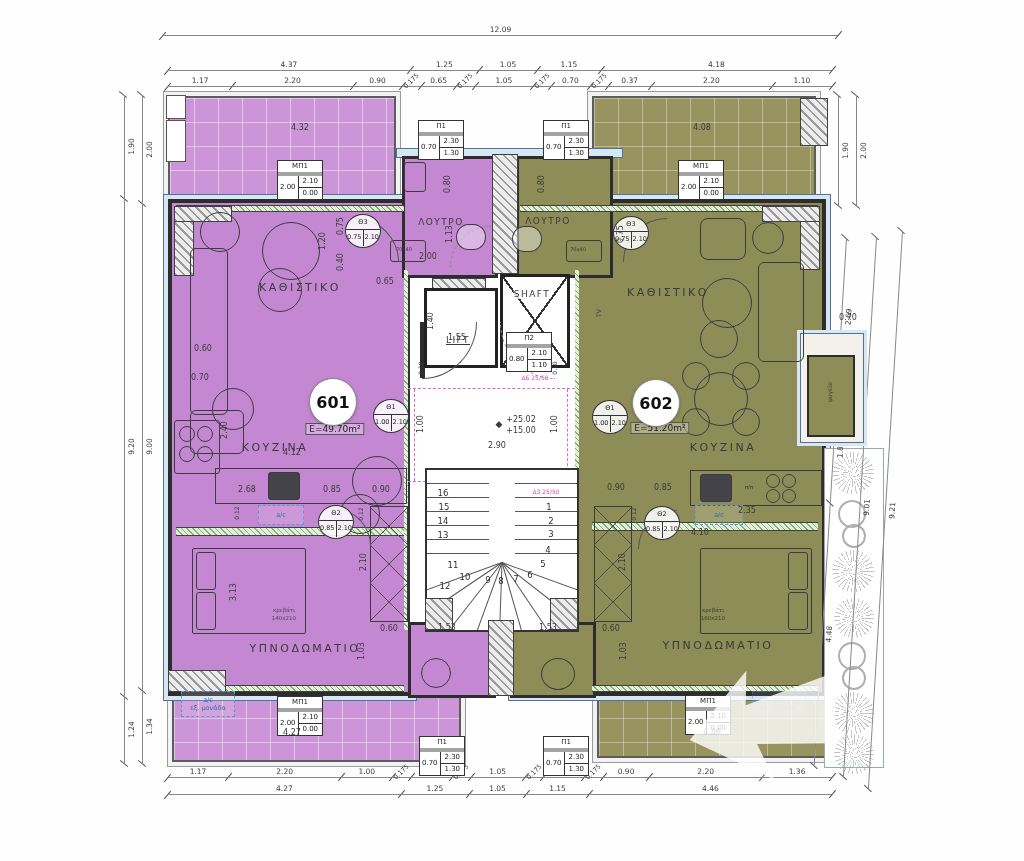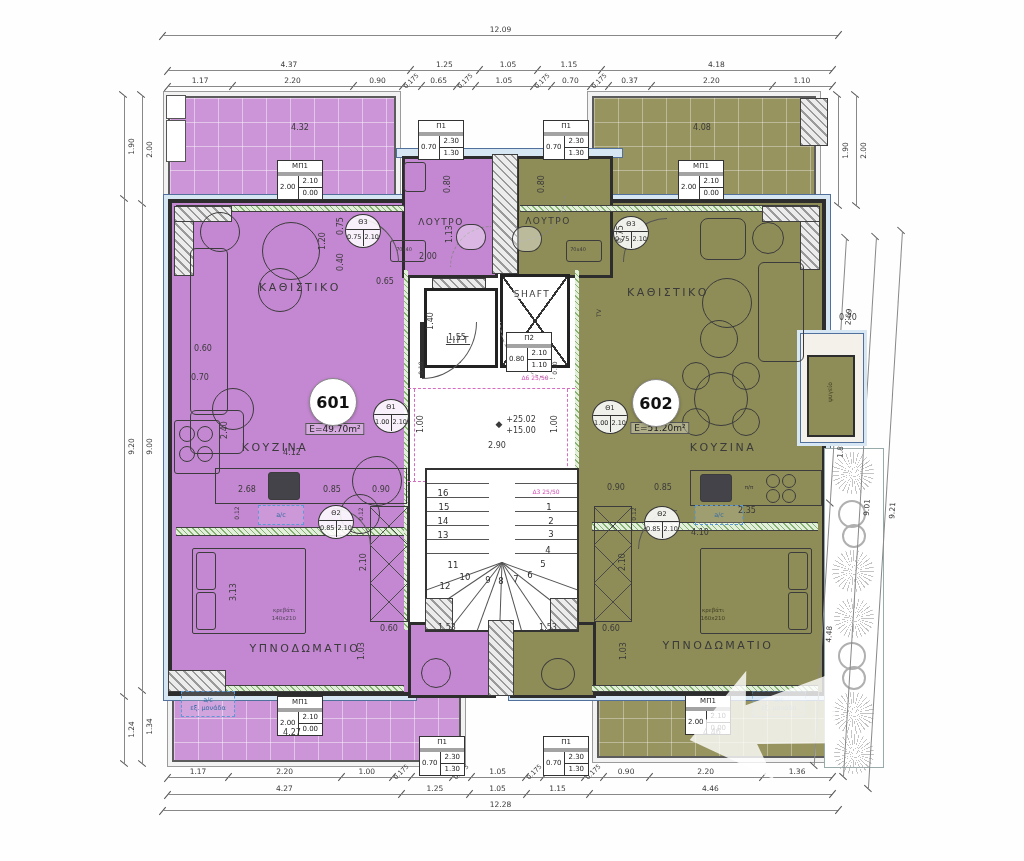--- a/index.html
+++ b/index.html
@@ -182,25 +182,20 @@
         <span>1.25</span>
       </div>
       <div class="seg" style="flex-grow: 1.05;">
         <span>1.05</span>
       </div>
       <div class="seg" style="flex-grow: 1.15;">
         <span>1.15</span>
       </div>
       <div class="seg" style="flex-grow: 4.46;">
         <span>4.46</span>
-      </div>
-    </div>
-  <div class="dimrow h" style="left:163px;top:797px;width:675px;">
-      <div class="seg" style="flex-grow: 12.28;">
-        <span>12.28</span>
       </div>
     </div>
   <div class="dimrow v" style="left:124px;top:95px;height:668px;">
       <div class="seg" style="flex-grow: 1.9;">
         <span>1.90</span>
       </div>
       <div class="seg" style="flex-grow: 9.2;">
         <span>9.20</span>
       </div>
       <div class="seg" style="flex-grow: 1.24;">

